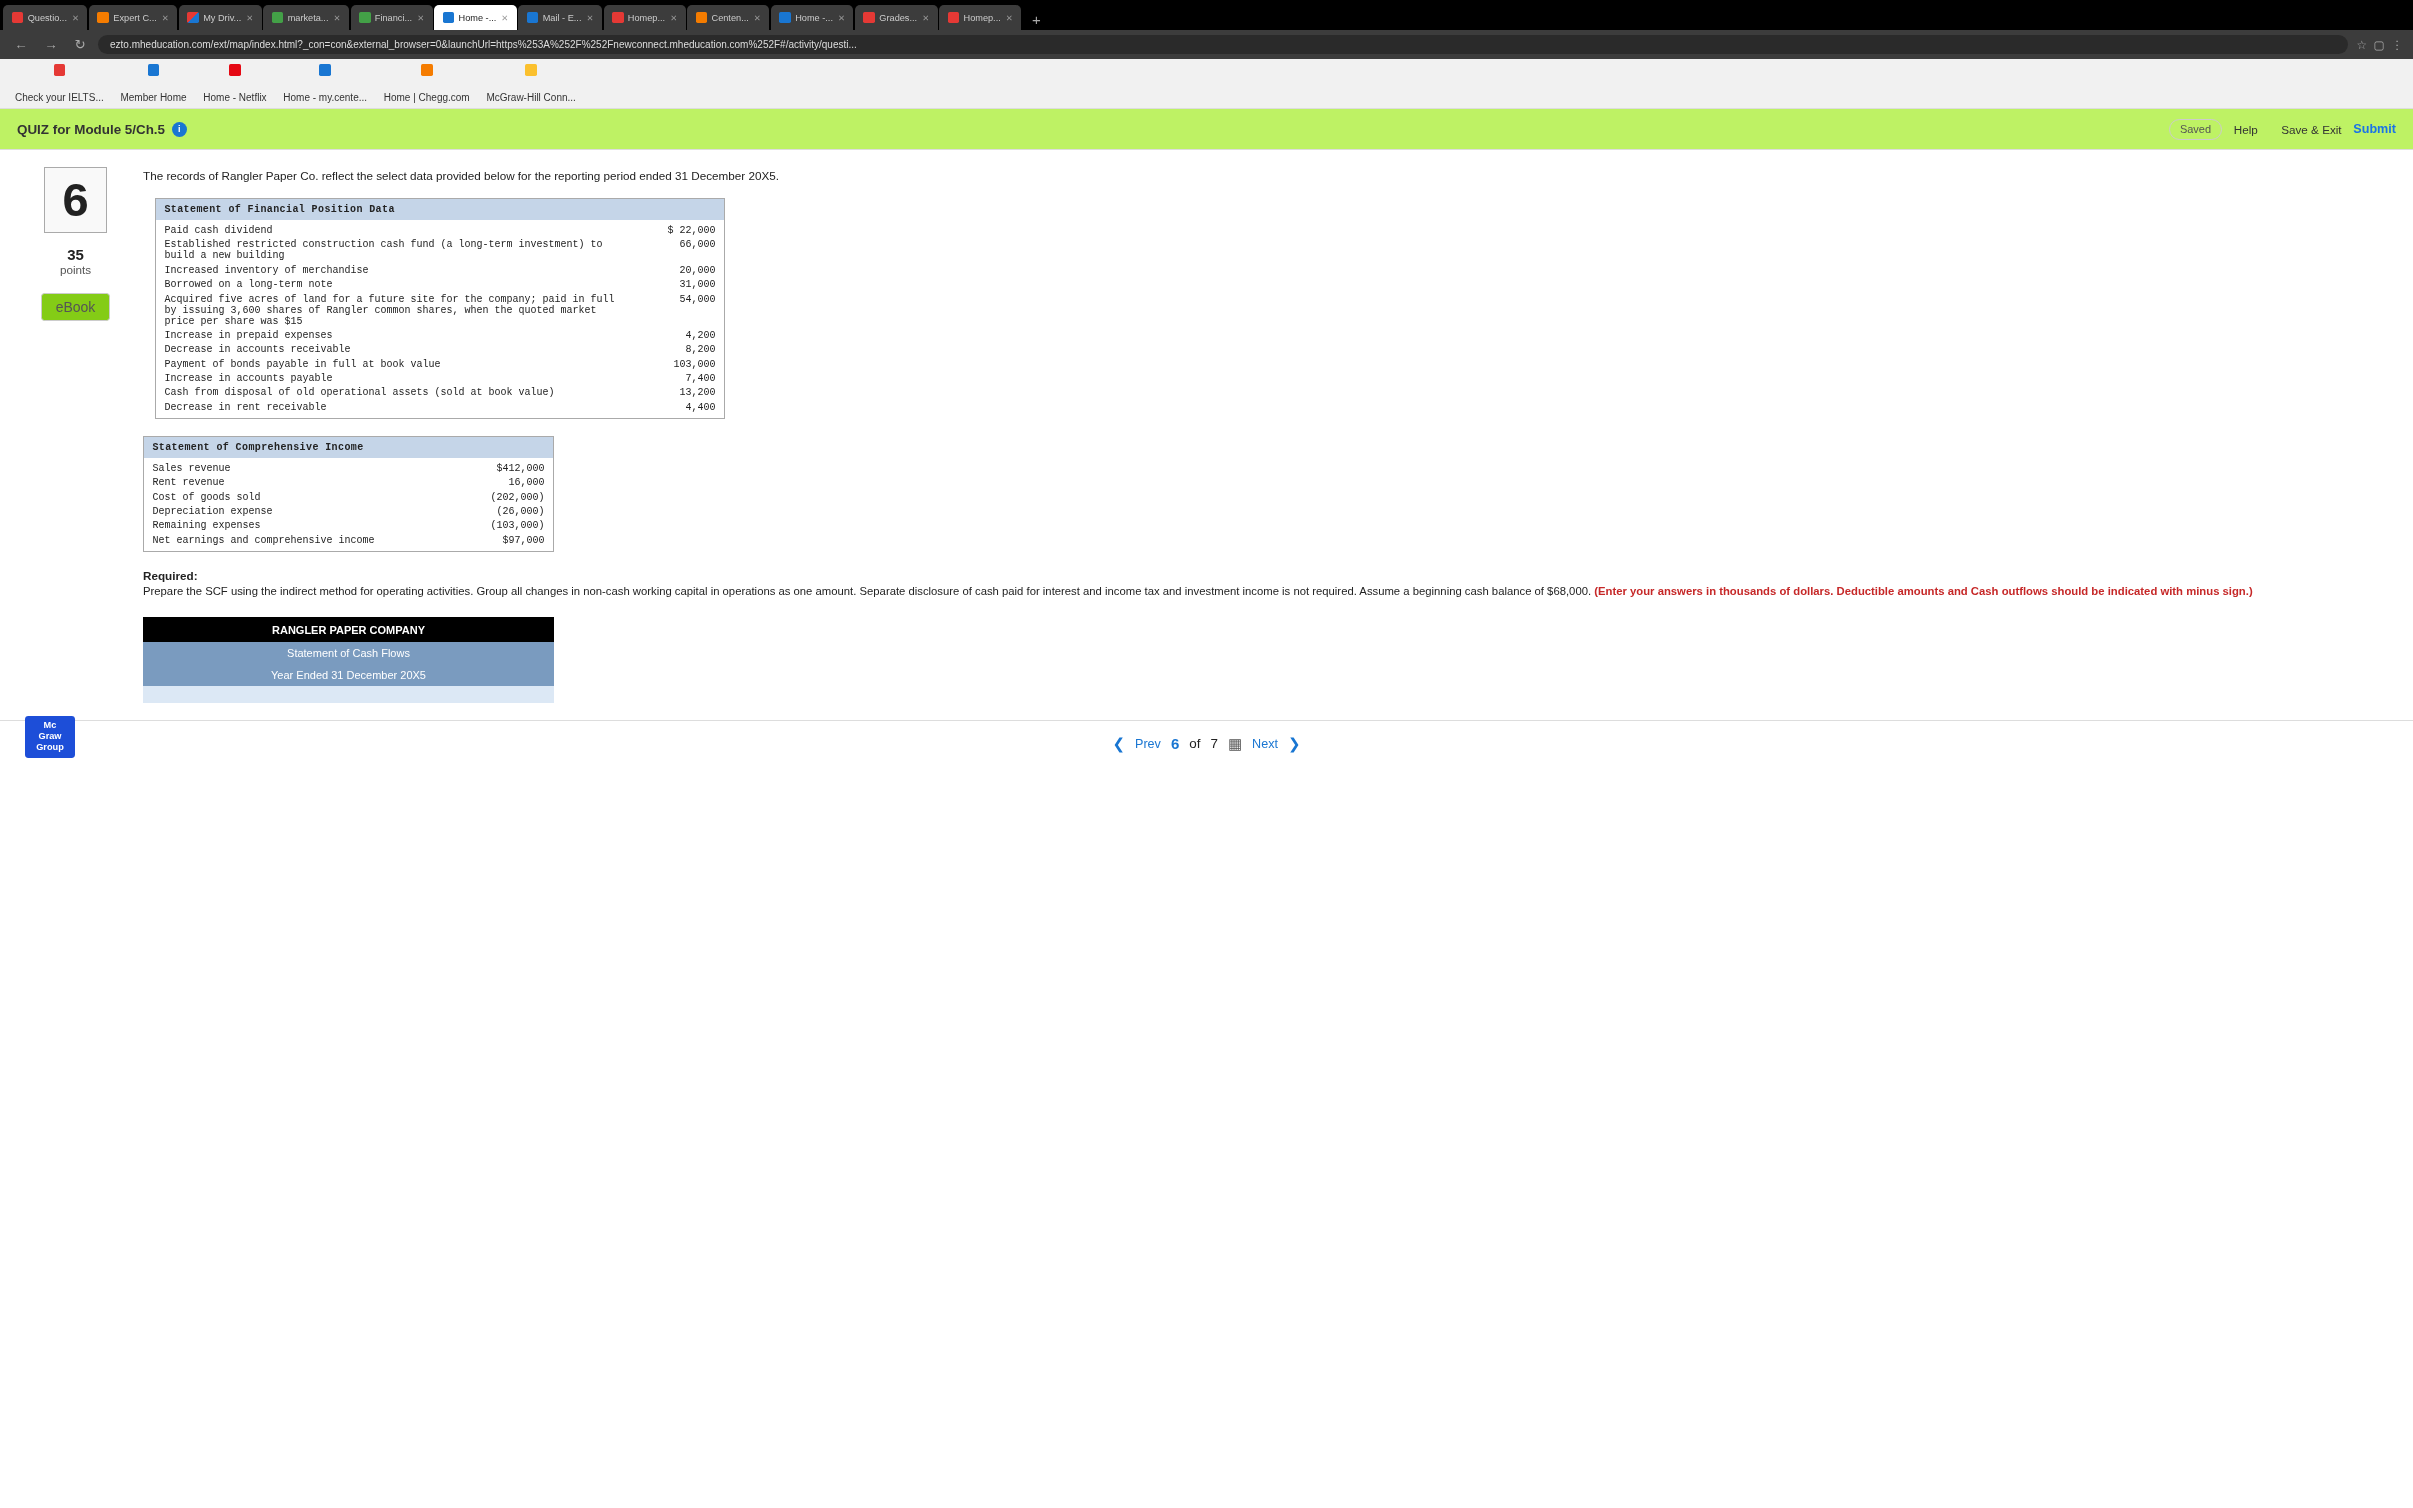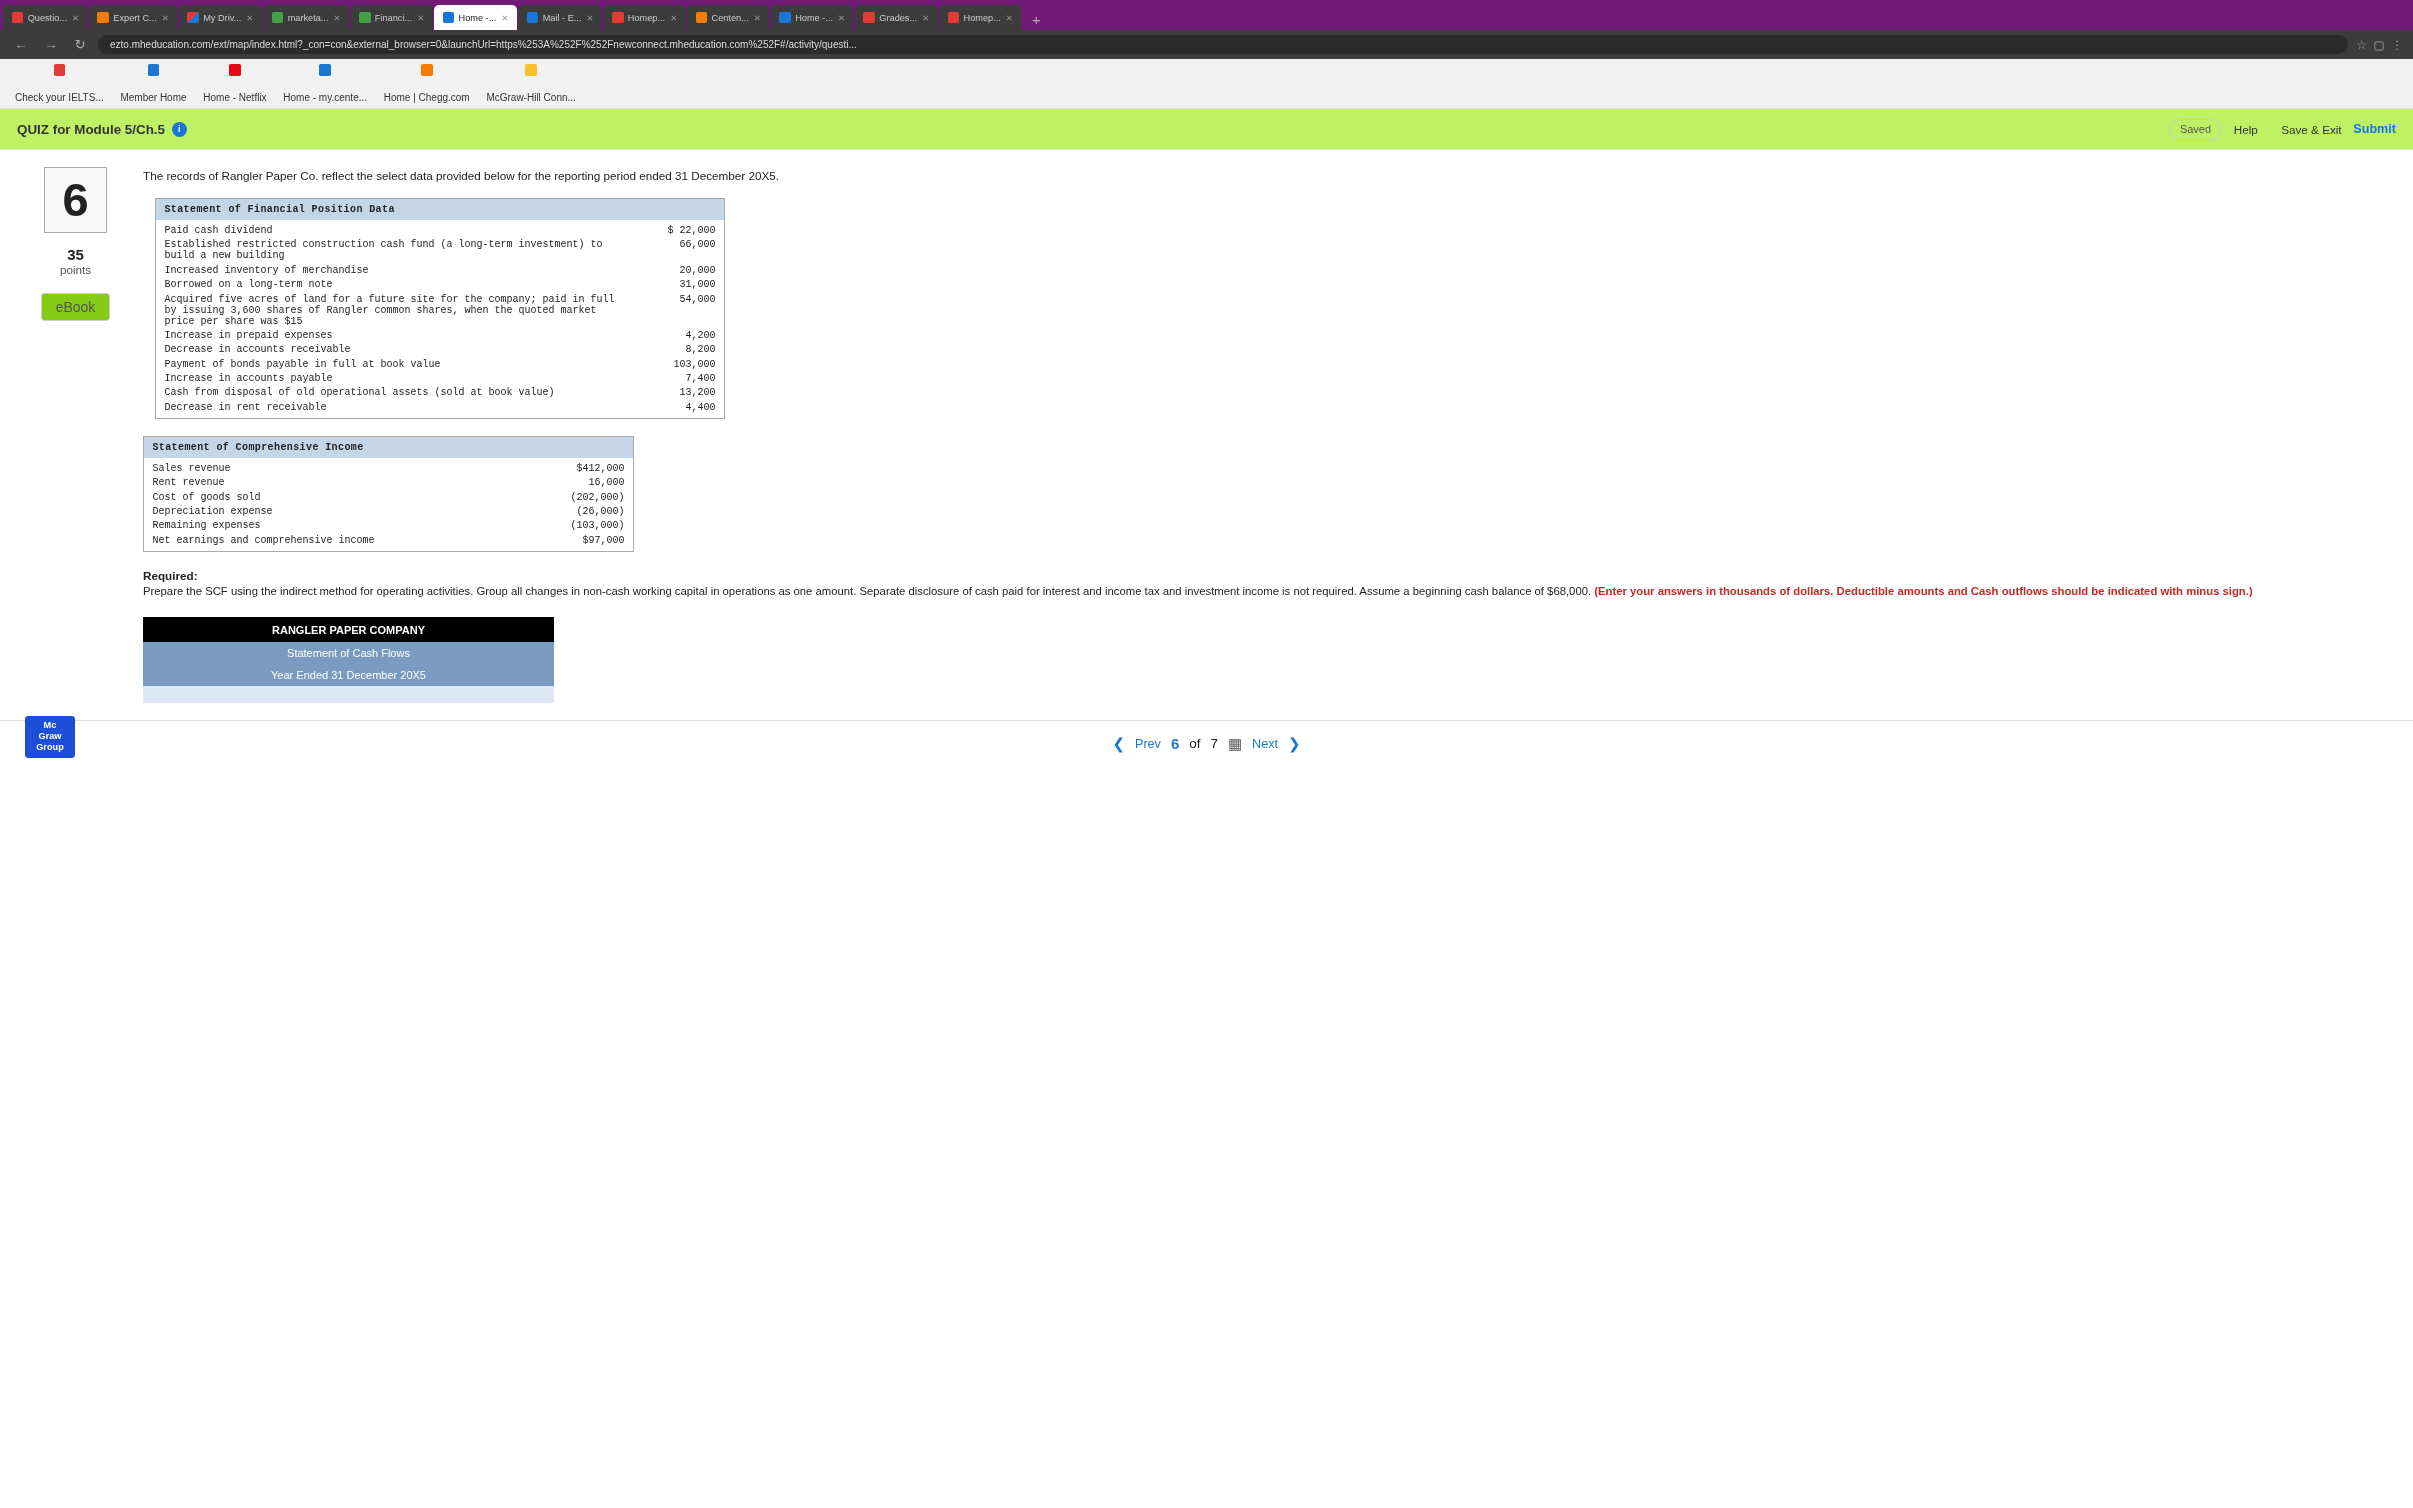--- a/index.html
+++ b/index.html
@@ -1,20 +1,20 @@
 <!DOCTYPE html>
 <html style="font-size:13.4px"><head>
   <meta charset="utf-8">
   <style>
     * { box-sizing: border-box; margin: 0; padding: 0; }
     body { font-family: Arial, sans-serif; font-size: 11.7px; background: #fff; color: #222; }
 
     
     .browser-chrome { background: #3c3c3c; padding: 0; }
-    .tab-bar { display: flex; align-items: flex-end; background: #701a75; padding: 3.4px 3.4px 0 3.4px; overflow: hidden; height: 30px; }
+    .tab-bar { display: flex; align-items: flex-end; background: #000000; padding: 3.4px 3.4px 0 3.4px; overflow: hidden; height: 30px; }
     .tab { display: flex; align-items: center; background: #3c3c3c; color: #ccc; font-size: 9.2px; padding: 5px 8.4px; border-radius: 5px 5px 0 0; margin-right: 1.7px; max-width: 117px; height: 25px; cursor: pointer; white-space: nowrap; overflow: hidden; }
     .tab.active { background: #fff; color: #222; }
     .tab-close { margin-left: 5px; font-size: 8.4px; color: #999; }
     .tab-favicon { width: 11.7px; height: 11.7px; margin-right: 4.2px; border-radius: 1.7px; display: inline-block; }
     .tab-favicon.red { background: #e53935; }
     .tab-favicon.orange { background: #f57c00; }
     .tab-favicon.blue { background: #1976d2; }
     .tab-favicon.green { background: #43a047; }
     .tab-favicon.multi { background: linear-gradient(135deg, #e53935 50%, #1976d2 50%); }
 
@@ -72,21 +72,21 @@
     .footer { display: flex; align-items: center; justify-content: center; padding: 13.4px; border-top: 0.8px solid #ddd; gap: 17px; }
     .logo-box { width: 50px; height: 42px; background: #1d4ed8; border-radius: 3.4px; display: flex; flex-direction: column; align-items: center; justify-content: center; color: #fff; font-weight: bold; font-size: 9.2px; line-height: 1.2; }
     .nav-arrow { font-size: 15px; color: #1976d2; cursor: pointer; background: none; border: none; }
     .page-nav { display: flex; align-items: center; gap: 10px; font-size: 13.4px; }
     .current-page { font-size: 15px; font-weight: bold; color: #1976d2; }
     .grid-icon { font-size: 15px; color: #555; cursor: pointer; }
     .footer-left { position: absolute; left: 25px; bottom: 17px; }
 
     
     .fin-table-wide { width: 570px; margin-left: 12px; }
-    .fin-table-narrow { width: 491px; }
+    .fin-table-narrow { width: 411px; }
   </style>
 </head>
 <body>
 
 <div class="browser-chrome">
   <div class="tab-bar">
     <div class="tab">
       <span class="tab-favicon red"></span>
       <span>Questio...</span>
       <span class="tab-close">✕</span>

